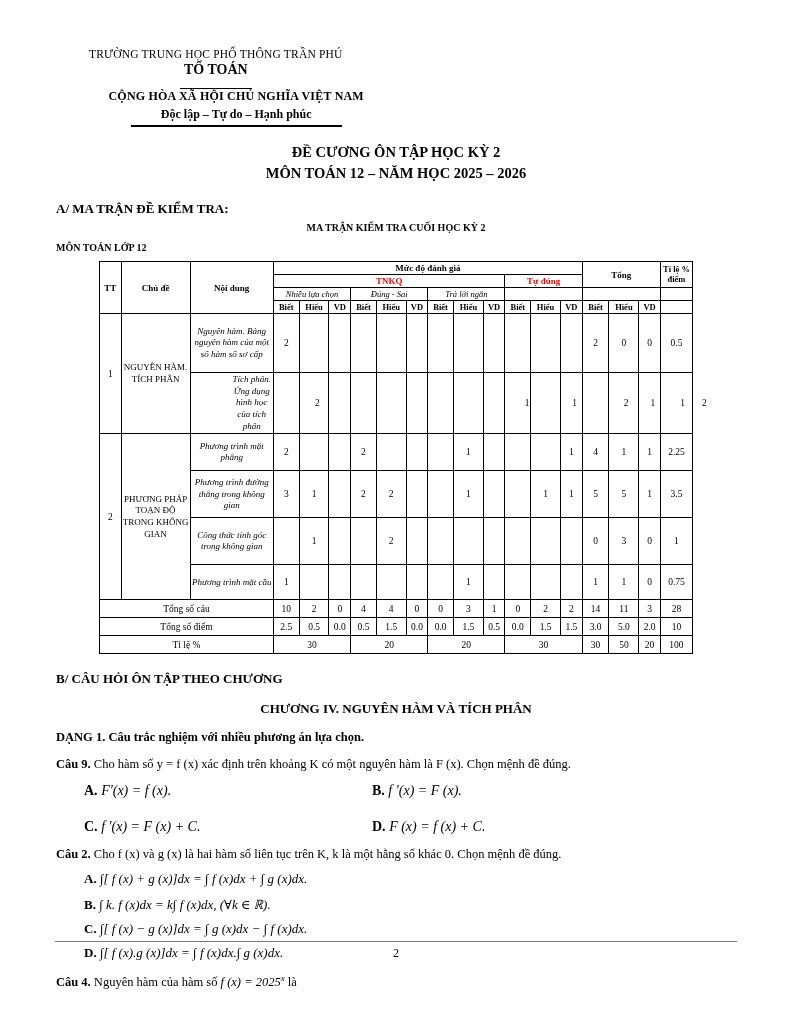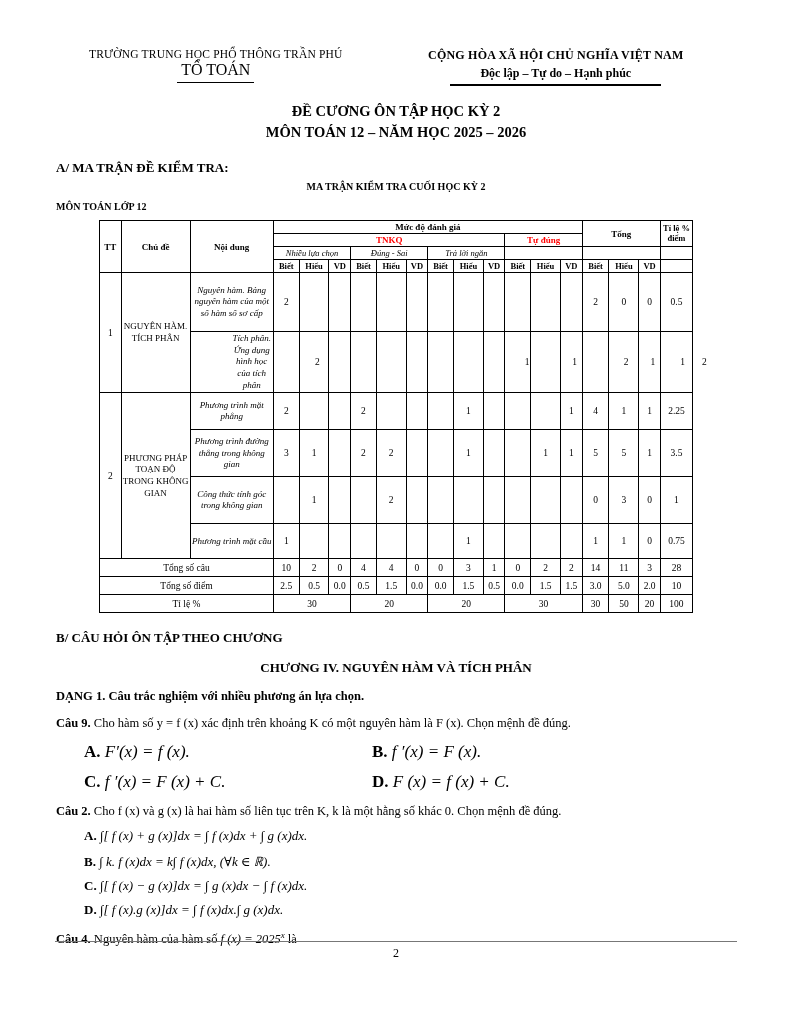--- a/index.html
+++ b/index.html
@@ -4,26 +4,26 @@
 <style>
   html,body{margin:0;padding:0;}
   body{
     width:792px;height:1024px;background:#ffffff;color:#000;
     font-family:"Liberation Serif","DejaVu Serif",serif;
     overflow:hidden;position:relative;
   }
   .page{padding:48px 56px 0 56px;position:relative;}
 
   
-  .hdr{display:flex;}
+  .hdr{display:flex;flex-direction:column;}
   .hdr-left{width:47%;text-align:center;}
   .hdr-right{width:53%;text-align:center;}
   .hdr-line1{font-size:11.5px;letter-spacing:.2px;}
   .hdr-right .hdr-line1{font-weight:bold;font-size:12px;}
-  .dept{display:inline-block;font-weight:normal;font-size:16px;border-bottom:1.5px solid #000;padding:1px 4px 3px;}
+  .dept{display:inline-block;font-weight:bold;font-size:14px;border-bottom:1.5px solid #000;padding:1px 4px 10px;}
   .motto{display:inline-block;font-weight:bold;font-size:12px;border-bottom:2px solid #000;padding:1px 30px 3px;}
 
   .doc-title{margin-top:15px;text-align:center;font-weight:bold;font-size:14.5px;line-height:1.45;}
 
   .sec-heading{margin-top:17px;font-weight:bold;font-size:13px;}
 
   .tbl-title{margin-top:5px;text-align:center;font-weight:bold;font-size:10px;line-height:1.2;}
   .tbl-title2{margin-top:8px;font-weight:bold;font-size:10px;}
 
   table.matrix{border-collapse:collapse;table-layout:fixed;width:594px;margin:8px auto 0;font-size:9px;}
@@ -39,21 +39,21 @@
   .fnum{font-weight:bold;font-size:9.5px;margin-top:45px;}
   tr.r0 td{height:56px;} tr.r1 td{height:46px;padding-left:41px;} tr.r2 td{height:34px;}
   tr.r3 td{height:44px;} tr.r4 td{height:44px;} tr.r5 td{height:32px;}
   tr.fr td{height:15px;}
   .tile-hdr{font-size:8.5px;line-height:1.15;}
 
   .chapter{margin-top:14px;text-align:center;font-weight:bold;font-size:13px;}
   .dang{margin-top:13px;font-weight:bold;font-size:12.5px;}
   .question{margin-top:11px;font-size:12.5px;line-height:1.4;}
   .qlabel{font-weight:bold;}
-  .opt-grid{margin:9px 0 0 28px;display:grid;grid-template-columns:288px 1fr;row-gap:10px;font-size:17px;}
+  .opt-grid{margin:9px 0 0 28px;display:grid;grid-template-columns:288px 1fr;row-gap:20px;font-size:14px;}
   .opt-label{font-weight:bold;}
   .mi{font-style:italic;}
   .opt-line{margin:8px 0 0 28px;font-size:13px;}
   .opt-line .mi{font-size:13px;}
   sup{font-size:9px;font-style:italic;}
 
   .page-footer{position:absolute;left:0;top:941px;width:792px;}
   .footer-rule{margin:0 55px;border-top:1px solid #777;}
   .page-num{text-align:center;font-size:12px;margin-top:4px;}
 </style>

